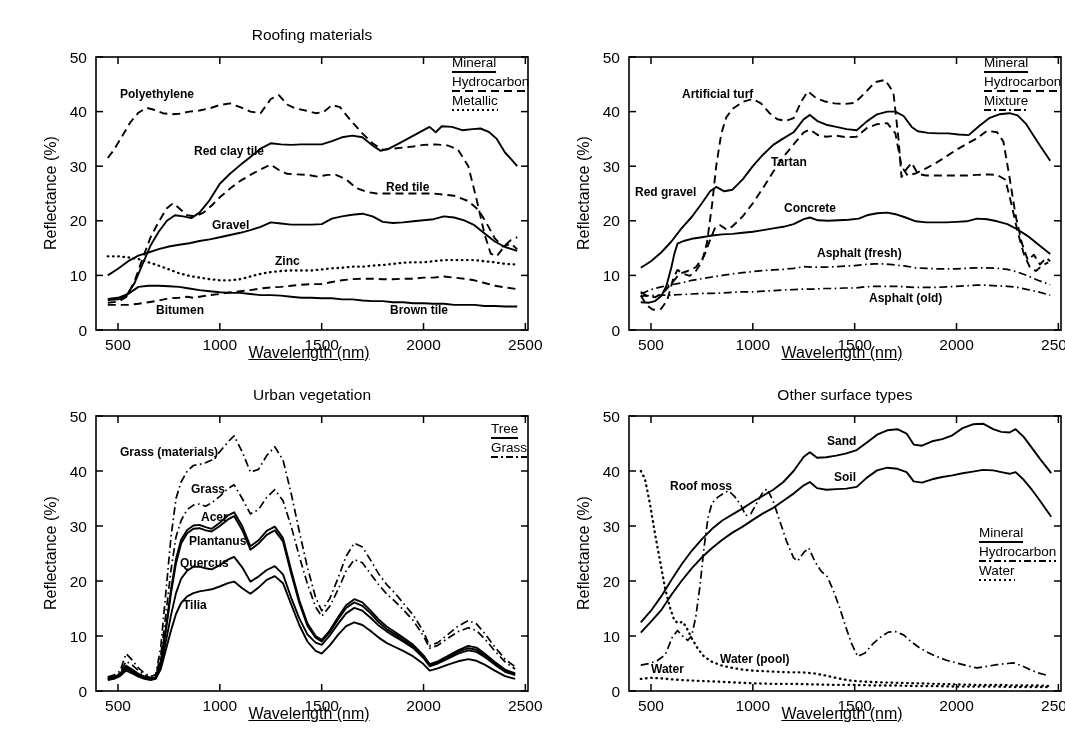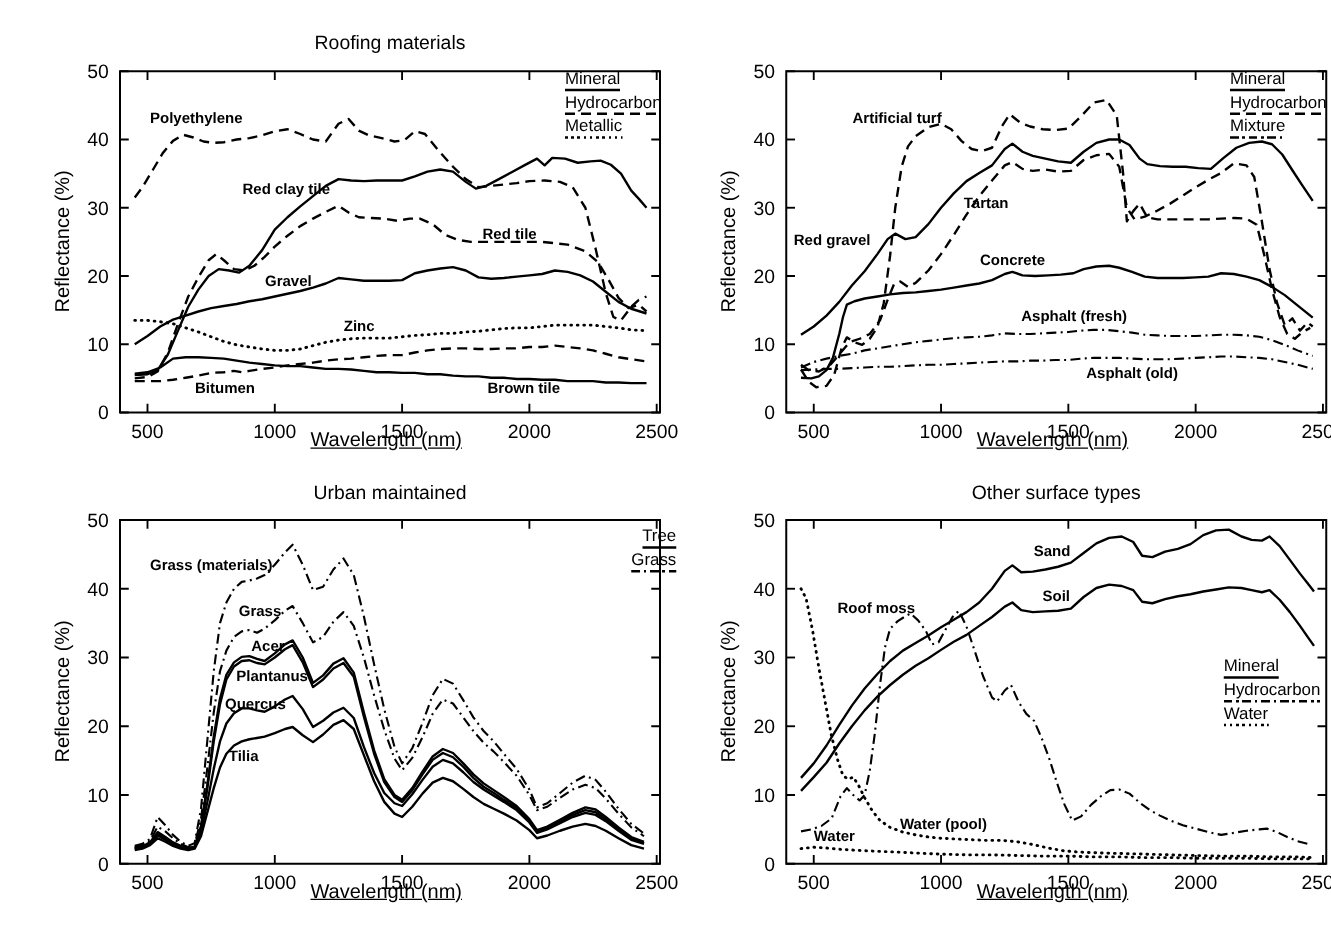--- a/index.html
+++ b/index.html
@@ -149,21 +149,21 @@
       <div class="ann" style="left: 250px; top: 247px;">Asphalt (fresh)</div>
       <div class="ann" style="left: 302px; top: 292px;">Asphalt (old)</div>
       <div class="legend" style="left: 417px; top: 55px;">
         <div class="lg-item"><span class="lg-text">Mineral</span><div class="ul ul-solid"></div></div>
         <div class="lg-item"><span class="lg-text">Hydrocarbon</span><div class="ul ul-dashed"></div></div>
         <div class="lg-item"><span class="lg-text">Mixture</span><div class="ul ul-dashdot"></div></div>
       </div>
     </section>
 
   <section class="panel p-bl row-bottom">
-    <h2 class="title">Urban maintained</h2>
+    <h2 class="title">Urban vegetation</h2>
     <div class="ylabel">Reflectance (%)</div>
     <div class="xlabel">Wavelength (nm)</div>
     <svg class="plot" width="532" height="374" viewBox="0 0 532 374">
         <rect x="62" y="43" width="432" height="275" fill="none" stroke="#000000" stroke-width="1.6"></rect>
         <line x1="83.997171145686" y1="318" x2="83.997171145686" y2="311" stroke="#000000" stroke-width="1.5"></line>
         <line x1="83.997171145686" y1="43" x2="83.997171145686" y2="50" stroke="#000000" stroke-width="1.5"></line>
         <text x="83.997171145686" y="338" text-anchor="middle" font-size="15.5" fill="#000000">500</text>
         <line x1="185.83592644978782" y1="318" x2="185.83592644978782" y2="311" stroke="#000000" stroke-width="1.5"></line>
         <line x1="185.83592644978782" y1="43" x2="185.83592644978782" y2="50" stroke="#000000" stroke-width="1.5"></line>
         <text x="185.83592644978782" y="338" text-anchor="middle" font-size="15.5" fill="#000000">1000</text>
@@ -200,21 +200,21 @@
         <path d="M73.8 305.9L79.9 304.8L86.0 301.5L92.1 293.8L98.3 297.6L104.4 301.5L110.5 304.3L116.6 305.9L121.7 304.8L126.8 289.4L131.9 257.5L137.0 220.1L142.0 190.4L147.1 170.6L153.2 160.2L159.4 155.8L165.5 155.2L171.6 157.4L177.7 158.5L185.8 153.0L194.0 146.4L200.1 143.1L208.2 156.9L216.4 176.7L224.5 170.6L232.7 161.8L240.8 157.4L249.0 168.4L257.1 200.3L265.3 230.0L273.4 252.6L281.6 264.6L287.7 268.5L295.8 259.1L304.0 246.5L312.1 234.9L320.3 229.4L328.4 232.8L336.6 240.4L344.7 249.3L352.9 256.4L361.0 261.4L369.1 266.9L379.3 273.4L389.5 283.9L395.6 292.1L403.8 289.4L414.0 284.4L424.1 278.9L434.3 275.1L442.5 276.8L450.6 282.3L460.8 290.5L471.0 297.6L481.2 301.5" fill="none" stroke="#000000" stroke-width="1.9" stroke-linejoin="round"></path>
         <path d="M73.8 305.9L79.9 305.4L86.0 302.1L92.1 295.4L98.3 298.8L104.4 302.6L110.5 304.8L116.6 306.4L121.7 305.4L126.8 292.7L131.9 268.5L137.0 242.1L142.0 220.1L147.1 205.8L153.2 197.6L159.4 193.7L165.5 193.7L171.6 195.3L177.7 196.4L185.8 192.1L194.0 186.6L200.1 183.8L208.2 194.3L216.4 208.6L224.5 203.6L232.7 197.0L240.8 193.2L249.0 201.4L257.1 224.5L265.3 245.4L273.4 261.4L281.6 269.6L287.7 271.8L295.8 262.4L304.0 250.9L312.1 240.4L320.3 234.9L328.4 237.7L336.6 244.8L344.7 252.6L352.9 258.6L361.0 263.6L369.1 268.5L379.3 275.1L389.5 285.0L395.6 293.3L403.8 290.5L414.0 285.6L424.1 280.6L434.3 277.3L442.5 278.9L450.6 283.9L460.8 291.6L471.0 298.8L481.2 302.1" fill="none" stroke="#000000" stroke-width="1.9" stroke-linejoin="round"></path>
         <path d="M73.8 307.0L79.9 305.9L86.0 303.1L92.1 297.6L98.3 300.4L104.4 303.7L110.5 305.9L116.6 307.0L121.7 305.9L126.8 296.0L131.9 276.8L137.0 257.5L142.0 241.0L147.1 230.0L153.2 223.4L159.4 220.1L165.5 218.4L171.6 217.4L177.7 216.3L185.8 213.5L194.0 210.2L200.1 208.6L208.2 215.2L216.4 220.7L224.5 214.6L232.7 206.9L240.8 203.1L249.0 210.2L257.1 231.1L265.3 252.0L273.4 268.5L281.6 277.9L287.7 280.6L295.8 272.4L304.0 261.9L312.1 253.1L320.3 249.3L328.4 252.0L336.6 258.1L344.7 264.6L352.9 270.1L361.0 274.0L369.1 277.9L379.3 283.4L389.5 291.1L395.6 297.6L403.8 295.4L414.0 291.6L424.1 288.3L434.3 286.1L442.5 287.8L450.6 291.6L460.8 297.6L471.0 303.1L481.2 305.9" fill="none" stroke="#000000" stroke-width="1.9" stroke-linejoin="round"></path>
       </svg>
   <div class="ann" style="left: 86px; top: 73px;">Grass (materials)</div>
       <div class="ann" style="left: 157px; top: 110px;">Grass</div>
       <div class="ann" style="left: 167px; top: 138px;">Acer</div>
       <div class="ann" style="left: 155px; top: 162px;">Plantanus</div>
       <div class="ann" style="left: 146px; top: 184px;">Quercus</div>
       <div class="ann" style="left: 149px; top: 226px;">Tilia</div>
-      <div class="legend" style="left: 471px; top: 48px; align-items: flex-end;">
+      <div class="legend" style="left: 457px; top: 48px;">
         <div class="lg-item"><span class="lg-text">Tree</span><div class="ul ul-solid"></div></div>
         <div class="lg-item"><span class="lg-text">Grass</span><div class="ul ul-dashdot"></div></div>
       </div>
     </section>
 
   <section class="panel p-br row-bottom">
     <h2 class="title">Other surface types</h2>
     <div class="ylabel">Reflectance (%)</div>
     <div class="xlabel">Wavelength (nm)</div>
     <svg class="plot" width="532" height="374" viewBox="0 0 532 374">

